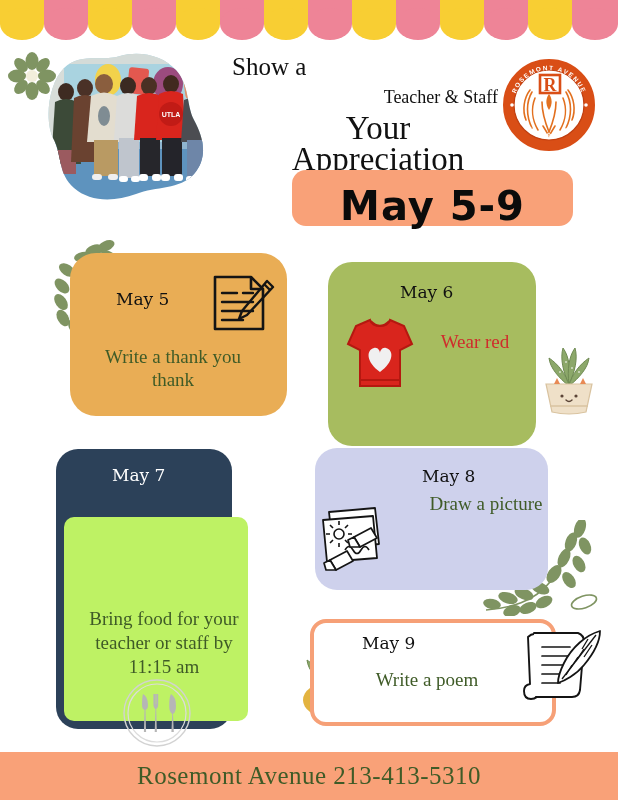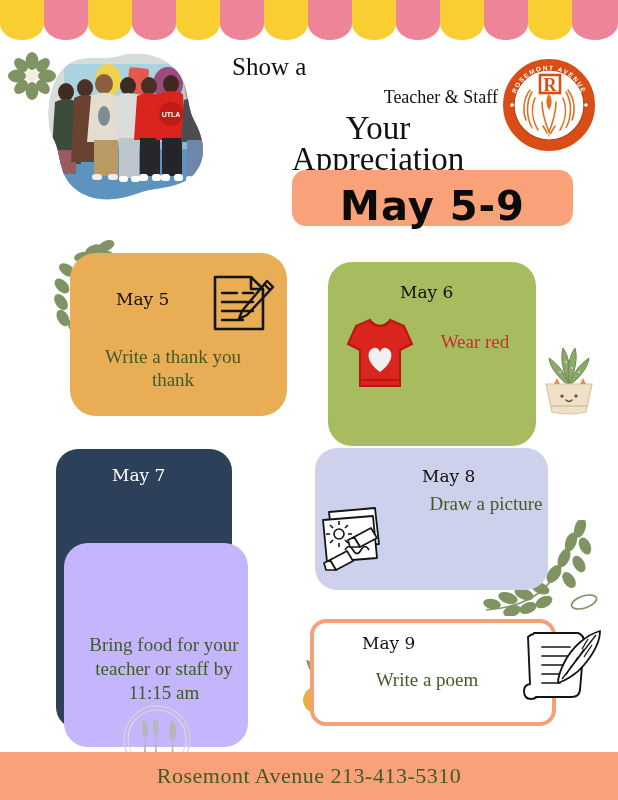--- a/index.html
+++ b/index.html
@@ -76,23 +76,22 @@
     border-radius: 24px;
   }
   .card-may7 {
     left: 56px; top: 449px; width: 176px; height: 280px;
     background: #2C4159;
     border-radius: 22px;
   }
   .card-may7-inner {
     position: absolute; left: 8px; top: 68px;
     width: 184px; height: 204px;
-    background: #c4b5fd;
-    border-radius: 24px;
-    margin-top: 26px;
+    background: #bef264;
+    border-radius: 10px;
   }
   .card-may8 {
     left: 315px; top: 448px; width: 233px; height: 142px;
     background: #CED1EC;
     border-radius: 22px;
   }
   .card-may9 {
     left: 310px; top: 619px; width: 238px; height: 99px;
     background: #ffffff;
     border: 4px solid #F6A077;
@@ -141,21 +140,21 @@
 
   
   .footer {
     position: absolute; left: 0; bottom: 0;
     width: 618px; height: 48px;
     background: #F9A178;
     display: flex; align-items: center; justify-content: center;
   }
   .footer span {
     font-family: "Liberation Serif", serif;
-    font-size: 22px;
+    font-size: 25px;
     color: #3F5B27;
     letter-spacing: .5px;
   }
 </style>
 </head>
 <body>
 
 <svg class="scallops" viewBox="0 0 618 42" preserveAspectRatio="none">
   <g>
     <rect x="0" y="0" width="44" height="24" fill="#F8CE33"></rect>

